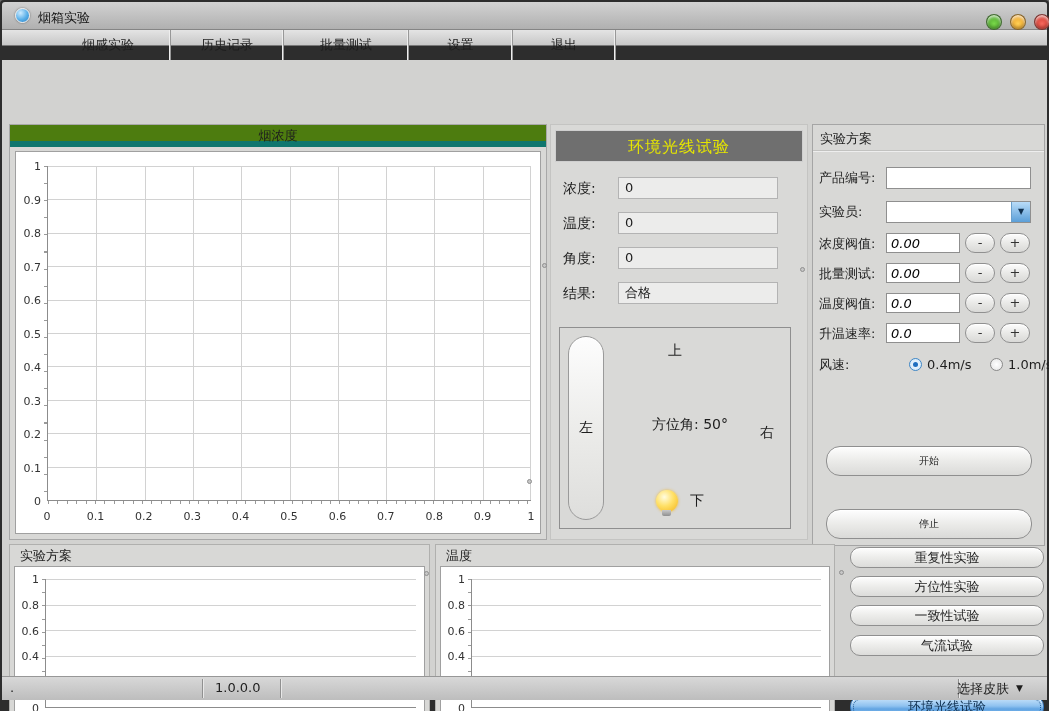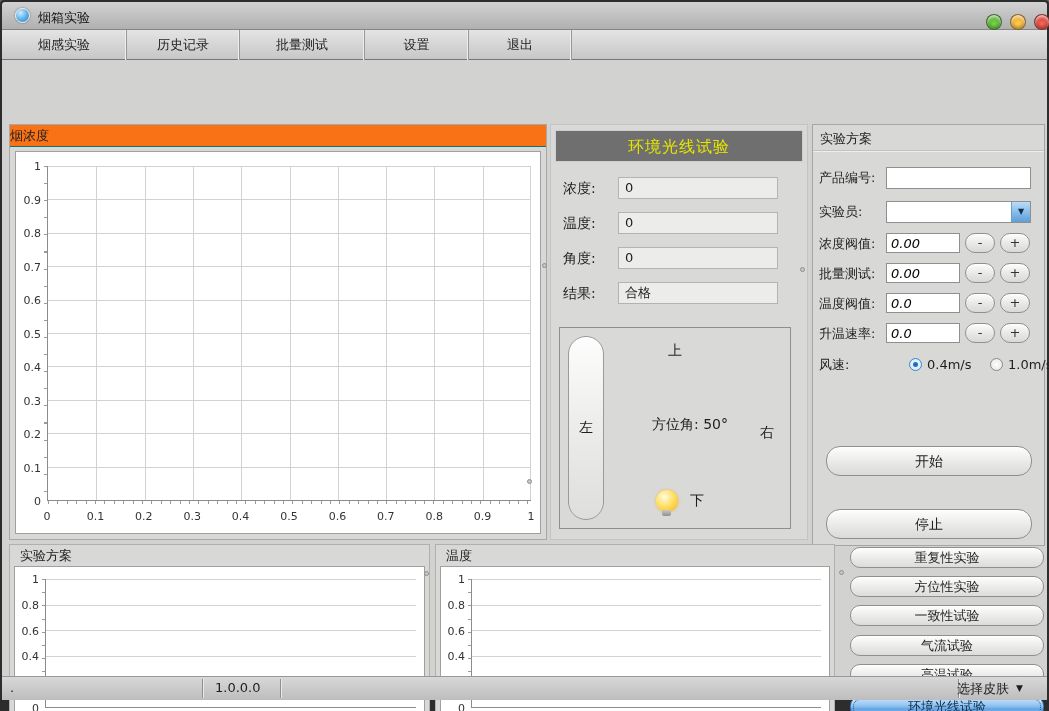--- a/index.html
+++ b/index.html
@@ -17,32 +17,32 @@
             border:1px solid #efefef;box-shadow:0 0 2px rgba(0,0,0,.5);}
   .title-text{position:absolute;left:36px;top:7px;font-size:13px;color:#141414;}
   .orb{position:absolute;top:12px;width:16px;height:16px;border-radius:50%;
        border:1px solid rgba(50,50,50,.55);cursor:pointer;
        box-shadow:inset 0 2px 3px rgba(255,255,255,.75),inset 0 -2px 3px rgba(0,0,0,.25);}
   .orb.green{left:984px;background:radial-gradient(circle at 50% 62%,#79d84a,#3e9320);}
   .orb.orange{left:1008px;background:radial-gradient(circle at 50% 62%,#ffd056,#e08d12);}
   .orb.red{left:1032px;background:radial-gradient(circle at 50% 62%,#f56a5e,#bf2318);}
 
   
-  .menubar{position:absolute;left:2px;top:30px;right:2px;height:30px;display:flex;
-           background:linear-gradient(#e4e4e4,#c7c7c7);border-bottom:1px solid #777;}
+  .menubar{position:absolute;left:2px;top:30px;right:2px;height:16px;display:flex;
+           background:linear-gradient(#e4e4e4,#c7c7c7);border-bottom:1px solid #777;padding-left:44px;}
   .menu-item{height:30px;line-height:29px;text-align:center;font-size:13px;cursor:pointer;
              border-right:1px solid #989898;box-shadow:inset -1px 0 0 #eee;}
 
   
   .body{position:absolute;left:2px;top:60px;right:2px;height:616px;background:#d2d2d0;}
 
   
   .chart-panel{position:absolute;background:#d8d8d6;border:1px solid #a8a8a8;}
   .chart-header{position:absolute;left:0;right:0;top:0;height:22px;line-height:22px;
-                background:#f97316;border-bottom:1px solid #0f766e;text-align:left;font-size:13px;}
+                background:#4d7c0f;border-bottom:6px solid #0f766e;text-align:center;font-size:13px;}
   .chart-header.left{text-align:left;padding-left:10px;background:transparent;border-bottom:none;}
   .chart-box{position:absolute;background:#fff;border:1px solid #a0a0a0;}
   .plot{position:absolute;border-left:1px solid #8c8c8c;border-bottom:1px solid #8c8c8c;}
   .hgrid{position:absolute;left:0;right:0;height:1px;background:#d2d2d2;}
   .vgrid{position:absolute;top:0;bottom:0;width:1px;background:#d2d2d2;}
   .ylabels{position:absolute;}
   .ylab{position:absolute;right:3px;transform:translateY(-50%);font-size:11px;color:#333;}
   .xlabels{position:absolute;height:14px;}
   .xlab{position:absolute;transform:translateX(-50%);font-size:11px;color:#333;}
 
@@ -104,21 +104,21 @@
             font-size:13px;line-height:17px;text-align:center;color:#333;
             box-shadow:inset 0 1px 0 #fff;}
   .radio{position:absolute;width:13px;height:13px;border-radius:50%;border:1px solid #8a8a8a;
          background:radial-gradient(#fff,#e3e3e3);cursor:pointer;}
   .radio.checked{border-color:#3f87c7;background:radial-gradient(#f2f9ff,#cfe6f8);}
   .radio.checked::after{content:"";position:absolute;left:3px;top:3px;width:5px;height:5px;
          border-radius:50%;background:#1f6fc0;}
   .radio-label{position:absolute;font-size:13px;line-height:16px;}
   .big-btn{position:absolute;left:13px;width:206px;height:30px;border-radius:14px;cursor:pointer;
            background:linear-gradient(#fefefe,#ebebe9 50%,#dadad8);border:1px solid #8f8f8f;
-           font-size:14px;text-align:center;line-height:28px;box-shadow:inset 0 1px 0 #fff;}
+           font-size:10px;text-align:center;line-height:28px;box-shadow:inset 0 1px 0 #fff;}
 
   
   .pill-btn{position:absolute;left:848px;width:194px;height:21px;border-radius:10px;cursor:pointer;
             background:linear-gradient(#fefefe,#ececea 50%,#dcdcda);border:1px solid #8f8f8f;
             font-size:13px;text-align:center;line-height:19px;box-shadow:inset 0 1px 0 #fff;}
   .pill-btn.active{background:linear-gradient(#cfe7fb,#8fc2f0 45%,#62a4e2 60%,#8cc0ee);
             border:1px solid #3a7bbf;outline:1px dotted #24578c;outline-offset:-4px;color:#0d2d4d;}
 
   
   .statusbar{position:absolute;left:2px;top:676px;right:2px;height:24px;
@@ -313,21 +313,20 @@
             <div class="hgrid" style="top: 80%;"></div>
           </div>
         <div class="xlabels"></div>
       </div>
     </div>
 
     <div class="pill-btn" style="top:487px">重复性实验</div>
     <div class="pill-btn" style="top:516px">方位性实验</div>
     <div class="pill-btn" style="top:545px">一致性试验</div>
     <div class="pill-btn" style="top:575px">气流试验</div>
-    <div class="pill-btn" style="top:604px">高温试验</div>
     <div class="pill-btn active" style="top:636px;height:22px">环境光线试验</div>
 
     <div class="dot" style="left:540px;top:203px"></div>
     <div class="dot" style="left:798px;top:207px"></div>
     <div class="dot" style="left:525px;top:419px"></div>
     <div class="dot" style="left:422px;top:511px"></div>
     <div class="dot" style="left:837px;top:510px"></div>
   </div>
 
   <div class="statusbar">

